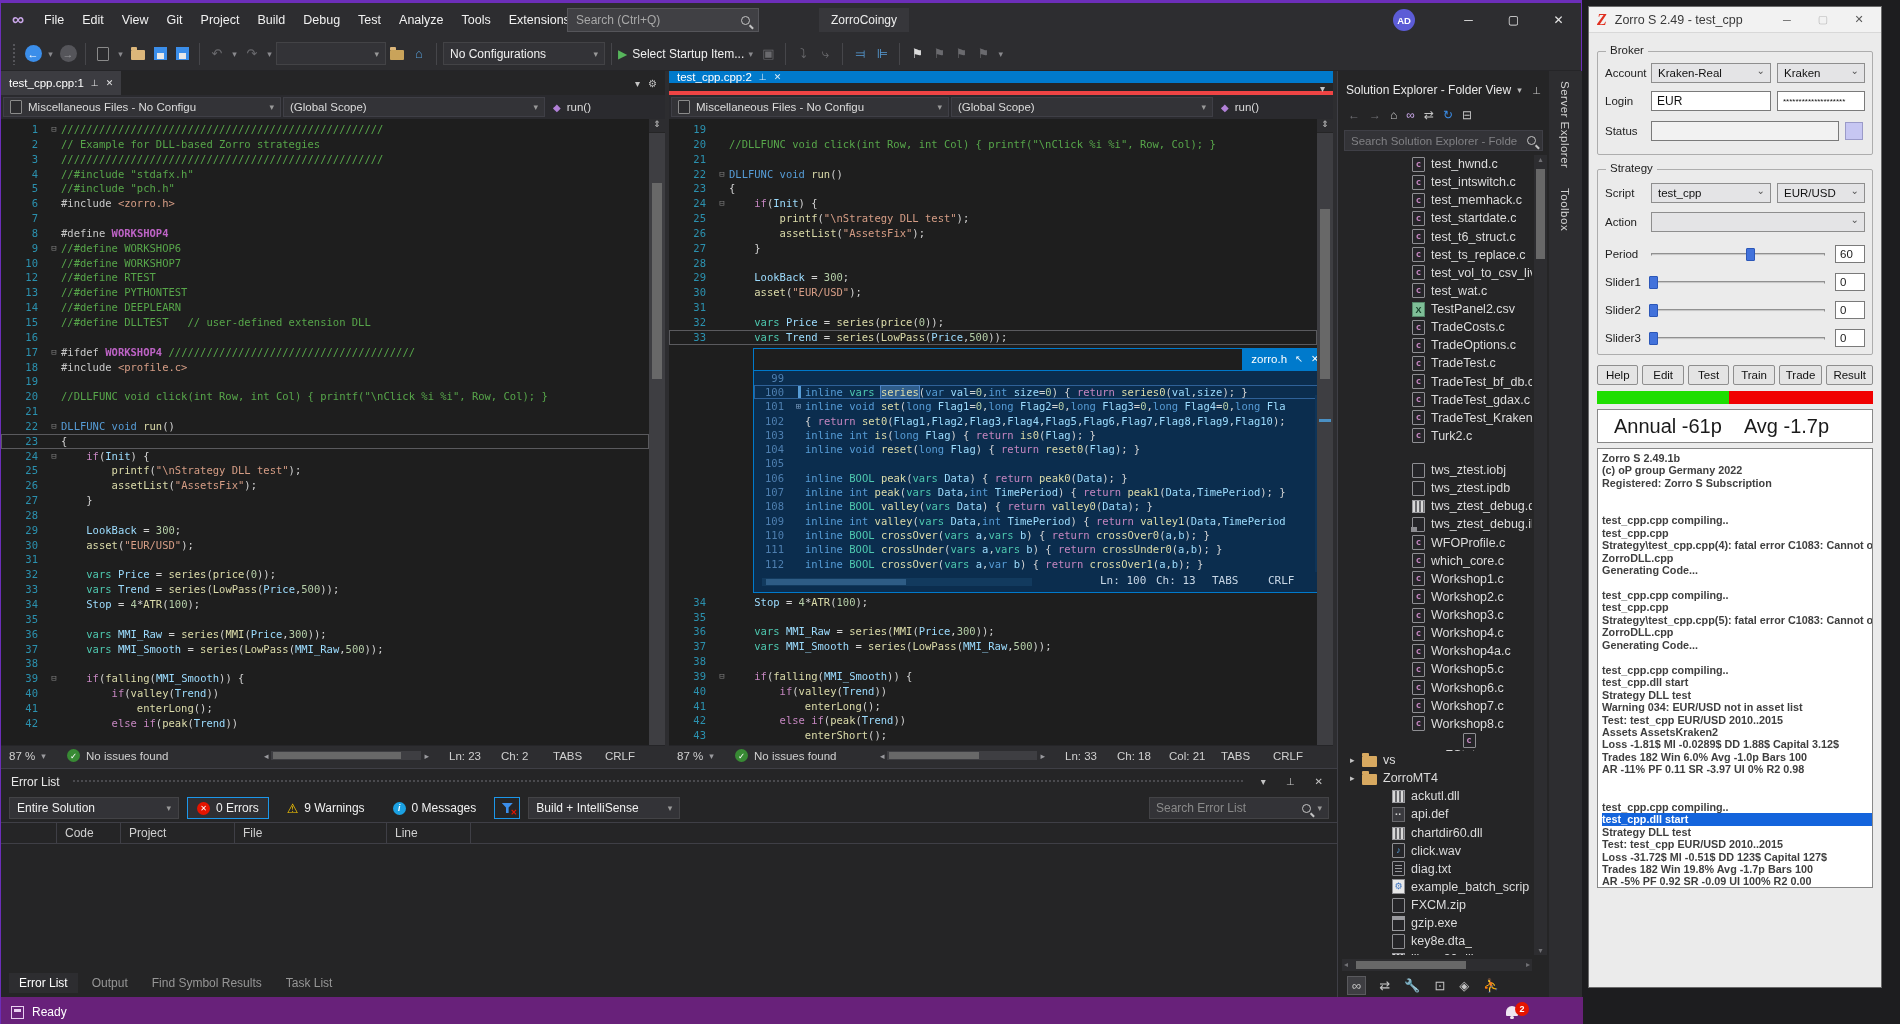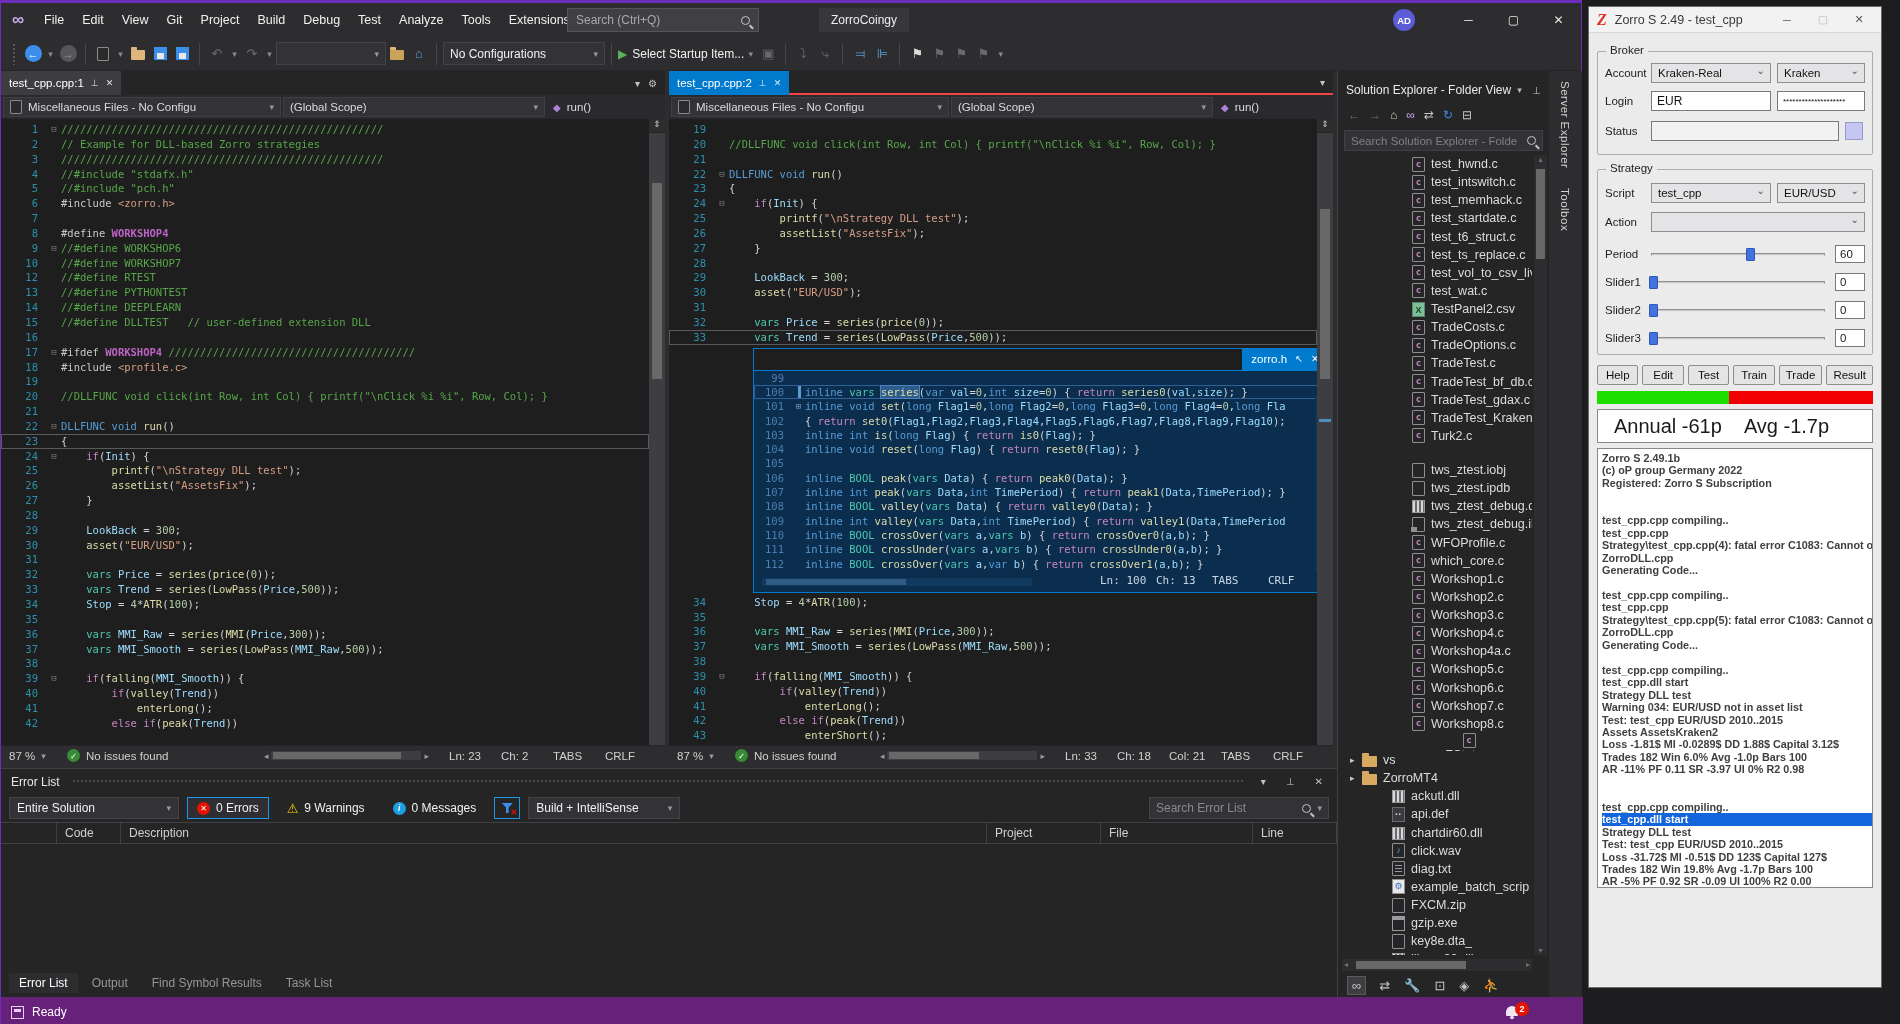--- a/index.html
+++ b/index.html
@@ -44,21 +44,21 @@
   .folder-ic{width:14px;height:10px;background:#dcb67a;border-radius:1px;position:relative;margin-top:3px;}
   .folder-ic::before{content:"";position:absolute;left:0;top:-3px;width:6px;height:3px;background:#dcb67a;border-radius:1px 1px 0 0;}
   .startup{display:flex;align-items:center;flex:none;}
   .startup .play{color:#57b65c;font-size:12px;margin-right:5px;}
   .startup .lbl{color:#f1f1f1;font-size:12px;}
   
   .egroup{position:absolute;top:68px;background:#1e1e1e;}
   .egroup.gleft{left:0;width:664px;height:694px;}
   .egroup.gright{left:668px;width:664px;height:694px;}
   .tabstrip{position:absolute;left:0;top:0;width:100%;height:24px;background:#252526;display:flex;}
-  .tabstrip.activegrp{border-bottom:2px solid #ef4444;}
+  .tabstrip.activegrp{border-bottom:4px solid #ef4444;flex-direction:column;}
   .dtab{height:24px;display:flex;align-items:center;padding:0 8px;font-size:11.5px;gap:7px;}
   .dtab.inactive{background:#3c3c41;color:#ffffff;}
   .dtab.active{background:#007acc;color:#ffffff;}
   .dtab .mini{font-size:9px;opacity:.85;}
   .strip-right{margin-left:auto;display:flex;align-items:center;gap:8px;padding-right:8px;color:#c5c5c5;font-size:10px;}
   .crumbs{position:absolute;left:0;top:24px;width:100%;height:24px;background:#2a2a2e;display:flex;align-items:center;gap:2px;padding:2px;}
   .crumb{height:20px;background:#333337;border:1px solid #3f3f46;display:flex;align-items:center;padding:0 6px;
          font-size:11.5px;color:#dcdcdc;gap:6px;}
   .crumb .cdrop{color:#999;font-size:9px;margin-left:auto;padding-left:10px;}
   .crumb .diamond{color:#b180d7;font-size:10px;}
@@ -572,21 +572,20 @@
         </div>
         <div class="esearch">
           <span class="txt">Search Error List</span>
           <span class="lens"></span>
           <span class="cdrop" style="color:#999;font-size:9px;">▾</span>
         </div>
       </div>
       <div class="el-header">
           <span class="el-hcell" style="width: 56px;"></span>
           <span class="el-hcell" style="width: 64px;">Code</span>
-          <span class="el-hcell" style="width: 866px;">Description</span>
           <span class="el-hcell" style="width: 114px;">Project</span>
           <span class="el-hcell" style="width: 152px;">File</span>
           <span class="el-hcell" style="width: 84px;">Line</span>
         </div>
       <div class="el-body"></div>
       <div class="el-tabs">
           <span class="el-tab on">Error List</span>
           <span class="el-tab">Output</span>
           <span class="el-tab">Find Symbol Results</span>
           <span class="el-tab">Task List</span>

